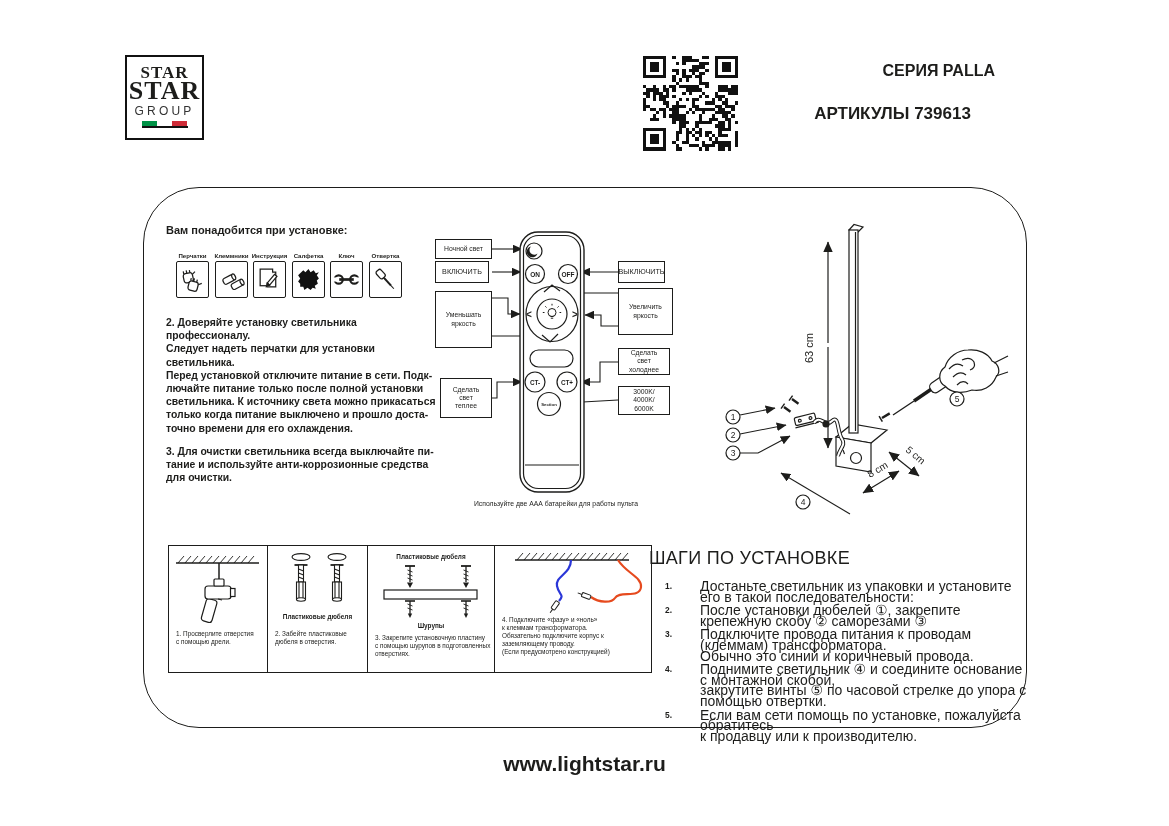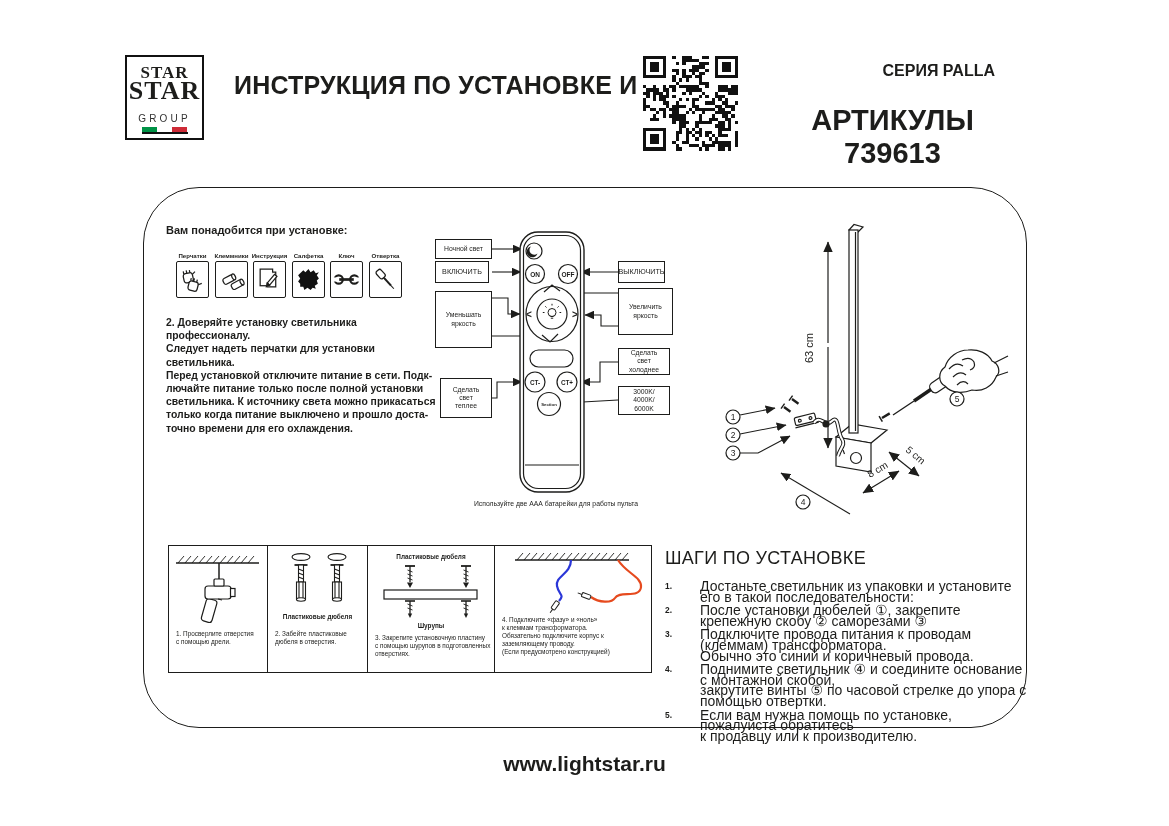--- a/index.html
+++ b/index.html
@@ -6,26 +6,26 @@
   html,body { width:1169px; height:826px; background:#fff; font-family:"Liberation Sans",sans-serif; color:#1d1d1b; }
   body { position:relative; overflow:hidden; }
   .abs { position:absolute; }
   svg { display:block; }
   svg text { font-family:"Liberation Sans",sans-serif; fill:#1d1d1b; }
 
   
   .logo-box { left:125px; top:55px; width:79px; height:85px; border:2.5px solid #111; text-align:center; padding-top:7px; }
   .logo-l1 { font-family:"Liberation Serif",serif; font-size:17px; font-weight:600; letter-spacing:1px; line-height:17px; }
   .logo-l2 { font-family:"Liberation Serif",serif; font-size:26px; font-weight:600; letter-spacing:1px; line-height:19px; }
-  .logo-l3 { font-size:10px; letter-spacing:3.2px; margin-top:13px; color:#333; }
+  .logo-l3 { font-size:12px; letter-spacing:3.2px; margin-top:4px; color:#333; }
   .flag { width:46px; height:7px; margin:3px auto 0; display:flex; border-bottom:2px solid #111; padding-bottom:1px; }
   .flag i { flex:1; height:5px; }
   .doc-title { left:234px; top:70px; font-size:25px; font-weight:700; line-height:30px; letter-spacing:0.2px; }
   .series { left:790px; top:62px; width:205px; text-align:right; font-size:16px; font-weight:700; }
-  .article { left:775px; top:104px; width:235px; text-align:center; font-size:29px; font-weight:700; }
+  .article { left:775px; top:104px; width:235px; text-align:center; font-size:17px; font-weight:700; }
 
   
   .sheet { left:143px; top:187px; width:884px; height:541px; border:1.6px solid #1d1d1b; border-radius:56px; }
 
   .tools-heading { left:166px; top:224px; font-size:11px; font-weight:700; }
   .tool { position:absolute; top:252px; width:33px; }
   .tlabel { width:45px; margin-left:-6px; text-align:center; font-size:6.1px; font-weight:700; white-space:nowrap; }
   .tbox { margin-top:2px; width:33px; height:37px; border:1.5px solid #1d1d1b; border-radius:2px; display:flex; align-items:center; justify-content:center; }
 
   .warns { left:166px; top:316px; width:274px; }
@@ -35,21 +35,21 @@
   .callout.caps { font-size:7.2px; }
   .remote-caption { left:438px; top:500px; width:236px; text-align:center; font-size:6.8px; font-weight:500; }
 
   
   .panels { left:168px; top:545px; width:484px; height:128px; border:1.5px solid #1d1d1b; display:flex; }
   .panel { position:relative; height:100%; }
   .panel + .panel { border-left:1.5px solid #1d1d1b; }
   .cap { position:absolute; left:7px; font-size:6.4px; line-height:8px; font-weight:500; white-space:pre-line; }
   .plabel { position:absolute; width:100%; text-align:center; font-size:6.4px; font-weight:700; }
 
-  .steps-heading { left:665px; top:548px; font-size:18px; font-weight:500; letter-spacing:0.3px; }
+  .steps-heading { left:649px; top:548px; font-size:18px; font-weight:500; letter-spacing:0.3px; }
   .steps { left:665px; top:581px; width:365px; }
   .step { display:flex; margin-bottom:3px; }
   .step .num { width:35px; font-weight:700; font-size:8.4px; line-height:10.6px; }
   .step .txt { width:330px; font-size:14px; line-height:10.6px; font-weight:500; white-space:pre-line; }
 
   .footer-url { left:0; top:752px; width:1169px; text-align:center; font-size:21px; font-weight:700; }
 </style>
 </head>
 <body>
 
@@ -58,21 +58,20 @@
   <div class="logo-l2">STAR</div>
   <div class="logo-l3">GROUP</div>
   <div class="flag">
     <i style="background:#009246"></i>
       <i style="background:#fff"></i>
       <i style="background:#ce2b37"></i>
   </div>
 </div>
 
 <div class="abs doc-title">
-  <div>ИНСТРУКЦИЯ ПО УСТАНОВКЕ И</div>
 </div>
 
 <svg class="abs" style="left:643px;top:55px" width="95" height="96" viewBox="0 0 29 29" shape-rendering="crispEdges">
   <g fill="#111">
     <g>
         <rect x="0" y="0" width="7" height="7"></rect>
         <rect x="1" y="1" width="5" height="5" fill="#fff"></rect>
         <rect x="2" y="2" width="3" height="3"></rect>
       </g>
     <g>
@@ -455,20 +454,23 @@
 </div>
 
 <div class="abs warns">
   <div class="para">2. Доверяйте установку светильника профессионалу.
 Следует надеть перчатки для установки светильника.
 Перед установкой отключите питание в сети. Подк-
 лючайте питание только после полной установки
 светильника. К источнику света можно прикасаться
 только когда питание выключено и прошло доста-
 точно времени для его охлаждения.</div>
+  <div class="para">3. Для очистки светильника всегда выключайте пи-
+тание и используйте анти-коррозионные средства
+для очистки.</div>
 </div>
 
 <svg class="abs" style="left:430px;top:228px" width="250" height="292" viewBox="0 0 250 292">
   <defs>
     <marker id="ar" markerWidth="9" markerHeight="8" refX="8.5" refY="4" orient="auto">
         <path d="M0,0 L9,4 L0,8 Z" fill="#1d1d1b"></path>
       </marker>
   </defs>
   <g fill="none" stroke="#1d1d1b" stroke-width="1.2">
 
@@ -756,18 +758,18 @@
       <div class="txt">Подключите провода питания к проводам (клеммам) трансформатора.
 Обычно это синий и коричневый провода.</div>
     </div>
   <div class="step">
       <div class="num">4.</div>
       <div class="txt">Поднимите светильник ④ и соедините основание с монтажной скобой,
 закрутите винты ⑤ по часовой стрелке до упора с помощью отвертки.</div>
     </div>
   <div class="step">
       <div class="num">5.</div>
-      <div class="txt">Если вам нужна помощь по установке, пожалуйста обратитесь
+      <div class="txt">Если вам сети помощь по установке, пожалуйста обратитесь
 к продавцу или к производителю.</div>
     </div>
 </div>
 
 <div class="abs footer-url">www.lightstar.ru</div>
 
 </body></html>

